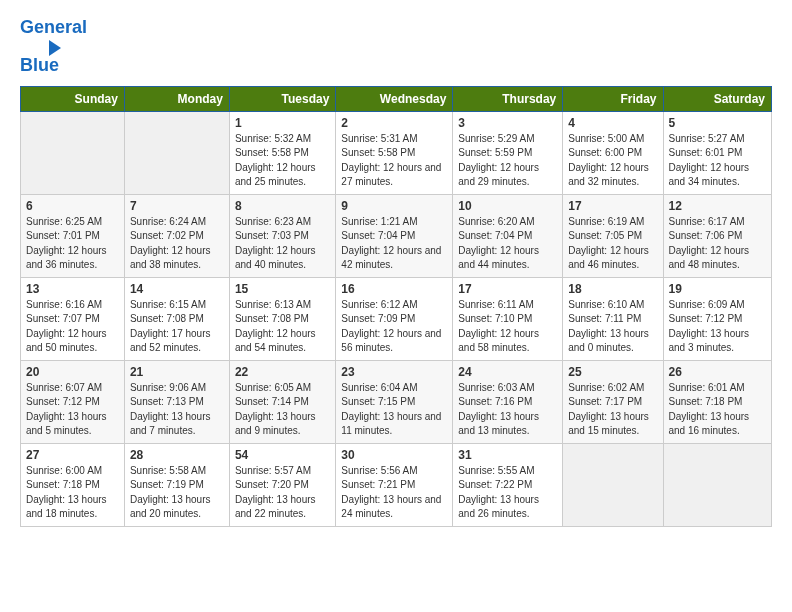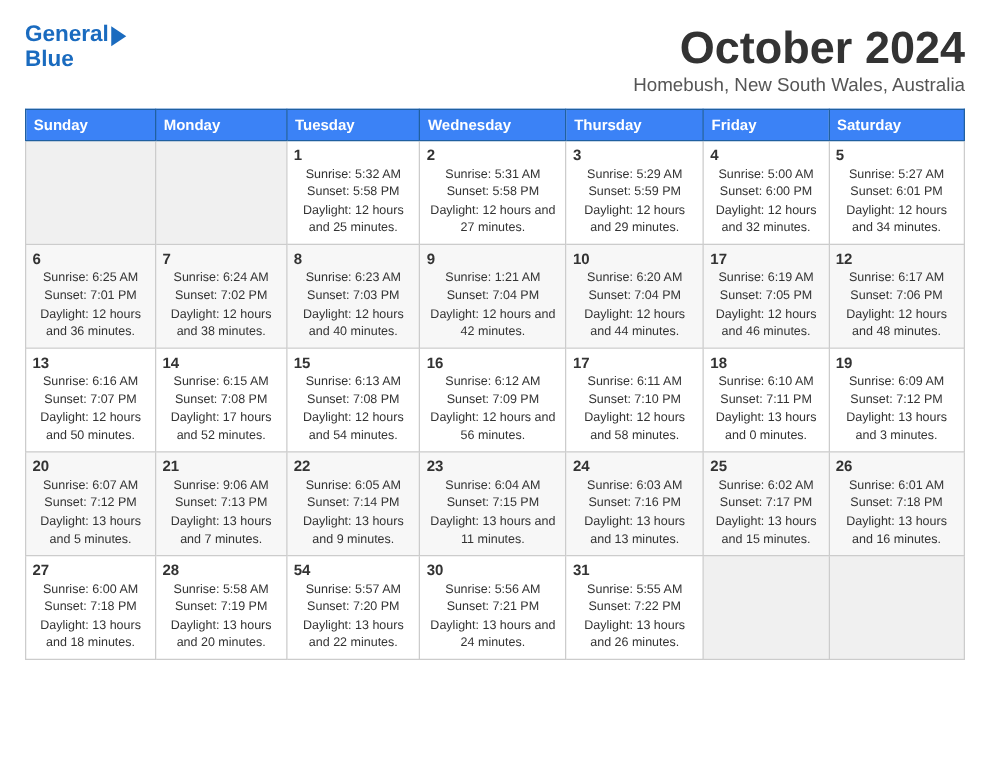--- a/index.html
+++ b/index.html
@@ -54,24 +54,24 @@
       font-size: 15px;
       color: #555;
       margin-top: 2px;
     }
     table {
       width: 100%;
       border-collapse: collapse;
       font-size: 10.5px;
     }
     thead tr th {
-      background-color: #3b82f6;
+      background-color: #4d7c0f;
       color: #fff;
       padding: 5px 6px;
-      text-align: left;
+      text-align: right;
       font-size: 12px;
       font-weight: bold;
       border: 1px solid #2060a0;
     }
     tbody tr td {
       border: 1px solid #ccc;
       padding: 4px 5px;
       vertical-align: top;
       font-size: 10px;
       color: #333;
@@ -82,47 +82,42 @@
       background: #f7f7f7;
     }
     .day-num {
       font-weight: bold;
       font-size: 12px;
       display: block;
       margin-bottom: 2px;
     }
     .cell-info {
       line-height: 1.45;
-      text-align: center;
     }
     .empty-cell {
       background: #f0f0f0 !important;
     }
   </style>
 </head>
 <body>
 
 <div class="page">
   <div class="header">
     <div class="logo">
       <div>
-        <div style="display:flex;align-items:center;">
+        <div style="display:flex;align-items:center;flex-direction:column;">
           <span class="logo-text">
             <span class="logo-blue">General</span>
           </span>
           <div class="logo-arrow"></div>
         </div>
         <div style="display:flex;align-items:center;">
           <span class="logo-text logo-blue">Blue</span>
         </div>
       </div>
-    </div>
-    <div class="title-block">
-      <div class="main-title">October 2024</div>
-      <div class="subtitle">Homebush, New South Wales, Australia</div>
     </div>
   </div>
 
   <table>
     <thead>
       <tr>
         <th>Sunday</th>
         <th>Monday</th>
         <th>Tuesday</th>
         <th>Wednesday</th>

